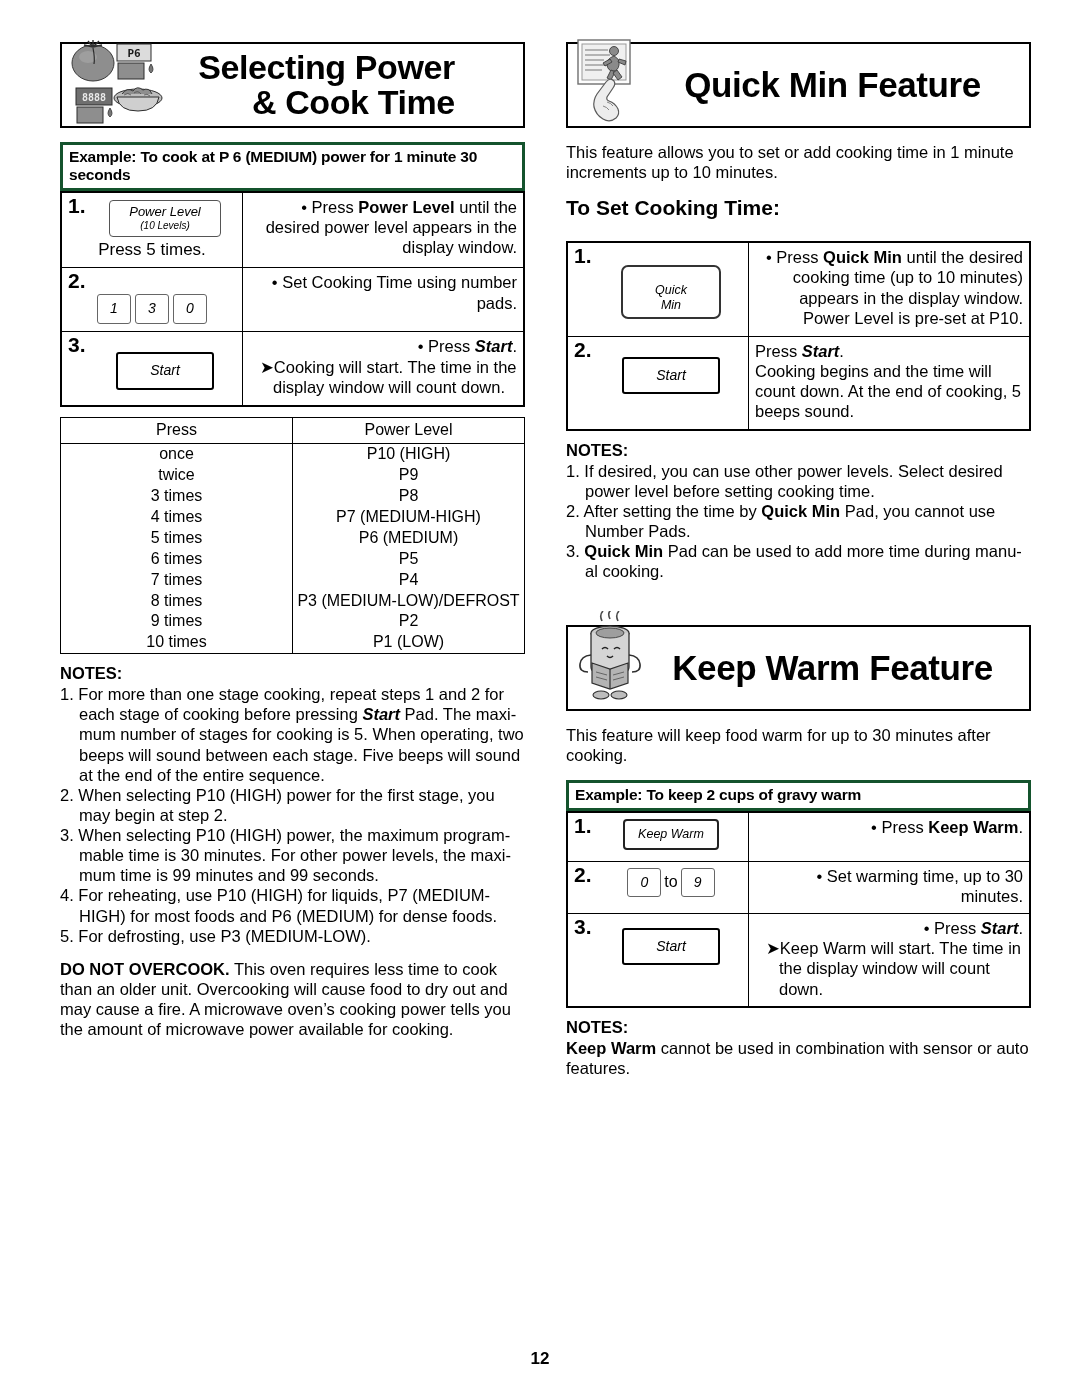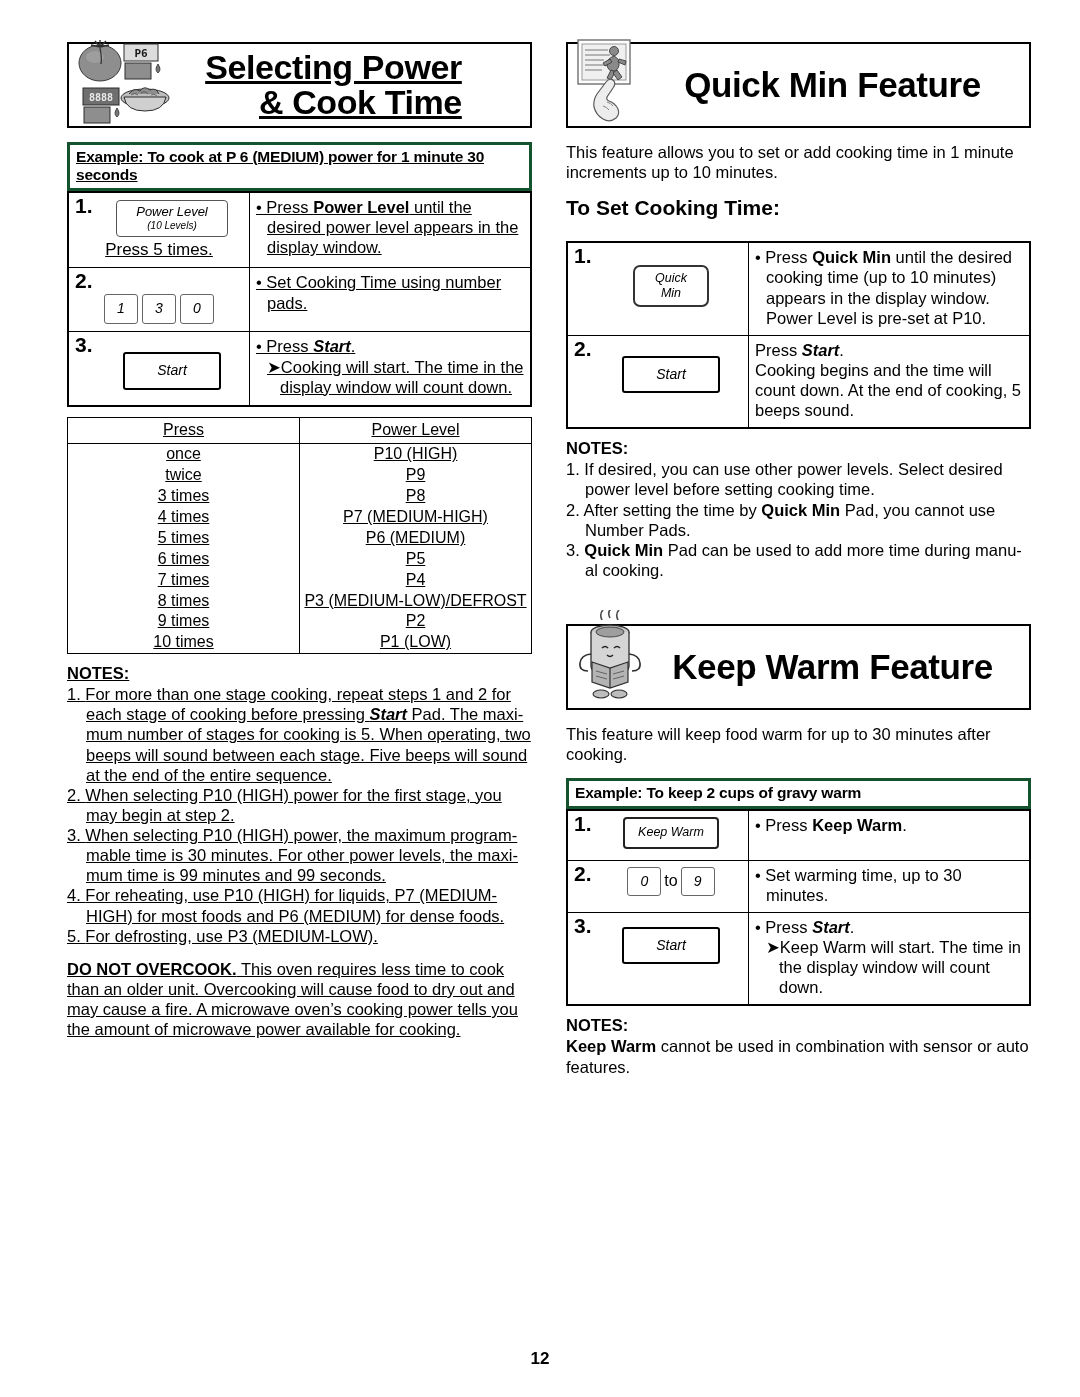--- a/index.html
+++ b/index.html
@@ -20,21 +20,21 @@
     position: absolute;
     left: 0; top: 0;
     width: 1080px;
     height: 1397px;
   }
   .col {
     position: absolute;
     top: 42px;
     width: 465px;
   }
-  .col-left  { left: 67px; text-decoration: underline; }
+  .col-left  { left: 60px; }
   .col-right { left: 566px; }
 
   
   .banner {
     position: relative;
     border: 2px solid #000;
     height: 86px;
     box-sizing: border-box;
     display: flex;
     align-items: center;
@@ -128,22 +128,22 @@
     line-height: 1.15;
     vertical-align: middle;
   }
   .key.wide {
     width: 112px;
     padding: 4px 2px 5px 2px;
     font-size: 13px;
   }
   .key.wide .sub { font-size: 10px; display: block; }
   .key.quickmin {
-    width: 76px;
-    padding: 4px 2px 5px 2px;
+    width: 100px;
+    padding: 16px 2px 5px 2px;
     font-size: 12.5px;
     border-radius: 7px;
     border-width: 2px;
     border-color: #333;
   }
   .key.keepwarm {
     width: 96px;
     padding: 6px 2px 7px 2px;
     font-size: 12.5px;
     border-radius: 4px;
@@ -174,20 +174,21 @@
   }
 
   
   .instr {
     font-size: 16.5px;
     line-height: 1.22;
   }
   .instr .bullet-line {
     text-indent: -11px;
     padding-left: 11px;
+    text-align: right;
   }
   .instr .plain-line { }
   .instr .arrow-line {
     text-indent: -13px;
     padding-left: 24px;
     margin-top: 0;
   }
   .b { font-weight: bold; }
   .bi { font-weight: bold; font-style: italic; }
 

